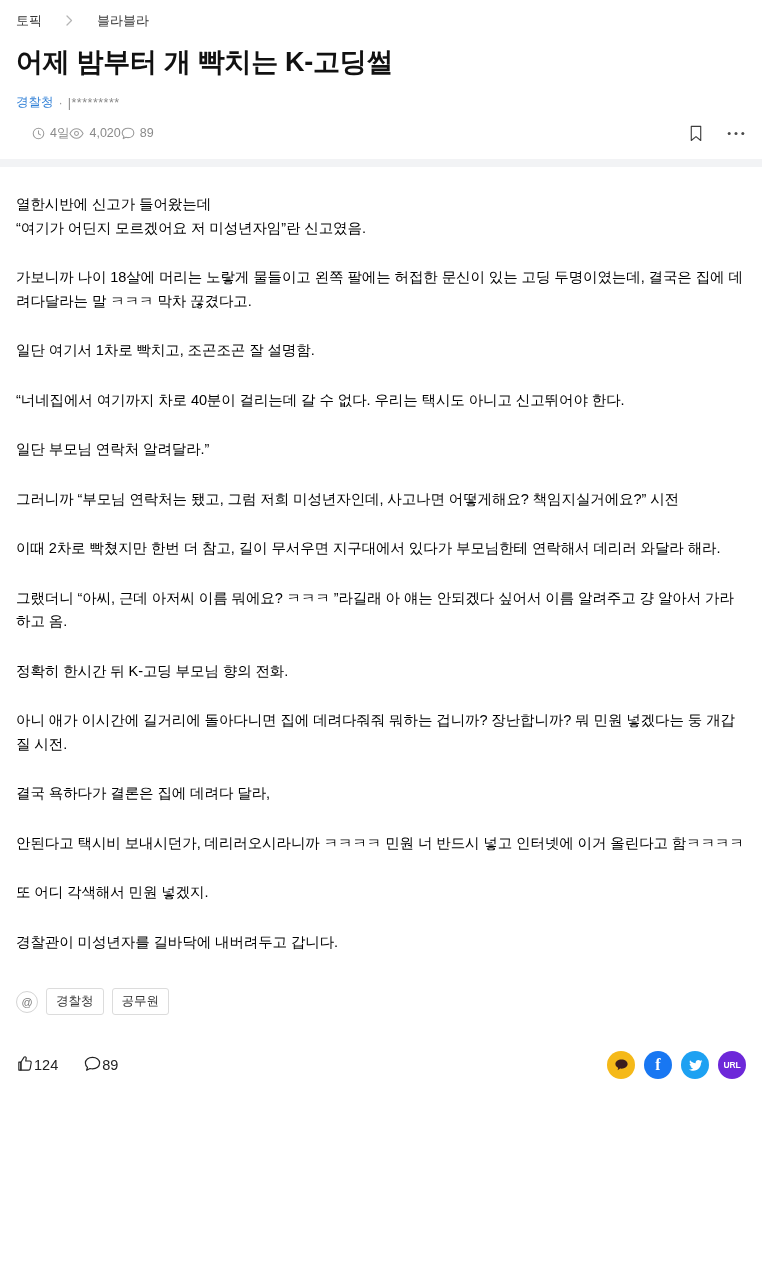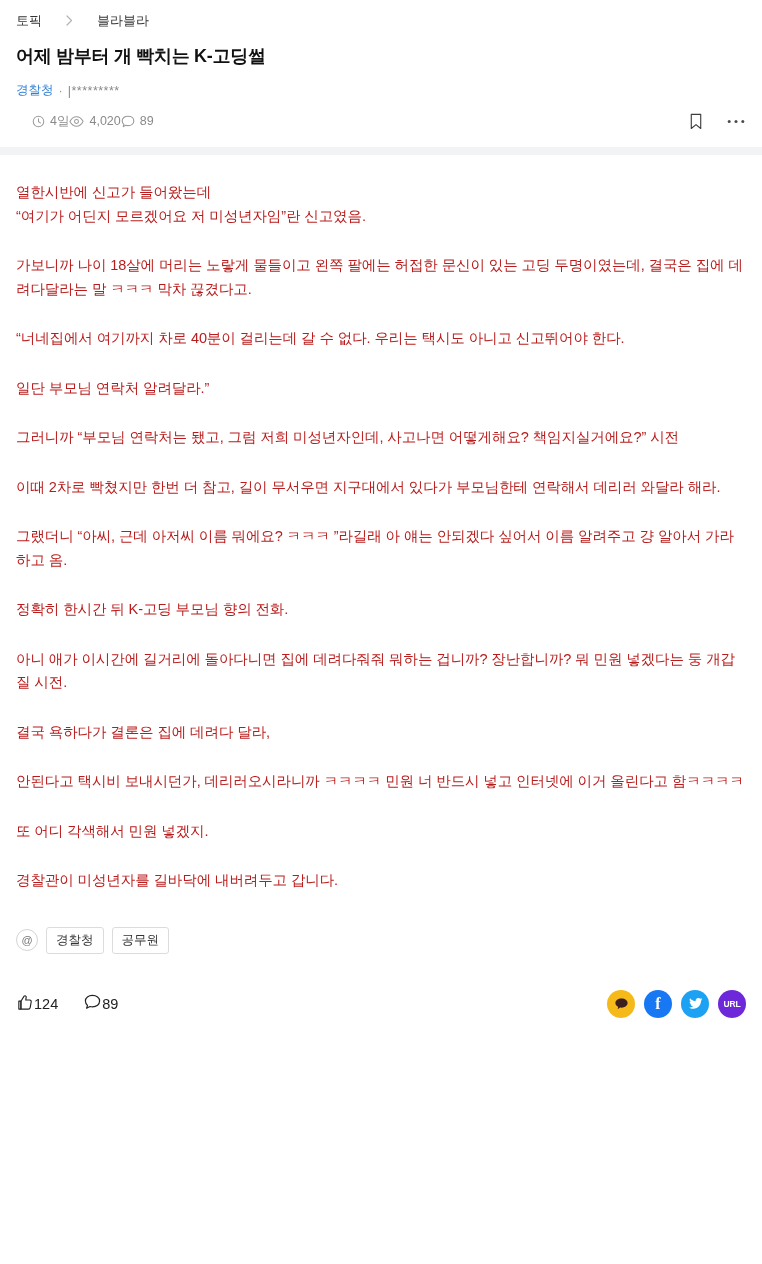--- a/index.html
+++ b/index.html
@@ -30,21 +30,21 @@
   .breadcrumb .crumb { color: #333; }
   .breadcrumb .sep {
     color: #b0b0b0;
     font-size: 12px;
     line-height: 1;
   }
 
   
   .title {
     padding: 14px 16px 0 16px;
-    font-size: 18px;
+    font-size: 27px;
     font-weight: 700;
     line-height: 1.35;
     letter-spacing: -0.3px;
     color: #111;
   }
 
   
   .author-row {
     padding: 14px 16px 0 16px;
     font-size: 12.5px;
@@ -87,21 +87,21 @@
     height: 8px;
     background: #f2f3f5;
     width: 100%;
   }
 
   
   .body {
     padding: 26px 16px 0 16px;
     font-size: 14.5px;
     line-height: 1.62;
-    color: #b91c1c;
+    color: #000000;
     letter-spacing: -0.1px;
   }
   .body p { margin: 0 0 26px 0; }
 
   
   .tags {
     display: flex;
     align-items: center;
     gap: 8px;
     padding: 8px 16px 0 16px;
@@ -226,20 +226,21 @@
       </span>
     </span>
   </div>
 
   <div class="divider"></div>
 
   <div class="body">
     <p style="white-space:pre-line;">열한시반에 신고가 들어왔는데
 “여기가 어딘지 모르겠어요 저 미성년자임”란 신고였음.</p>
     <p>가보니까 나이 18살에 머리는 노랗게 물들이고 왼쪽 팔에는 허접한 문신이 있는 고딩 두명이였는데, 결국은 집에 데려다달라는 말 ㅋㅋㅋ 막차 끊겼다고.</p>
+    <p>일단 여기서 1차로 빡치고, 조곤조곤 잘 설명함.</p>
     <p>“너네집에서 여기까지 차로 40분이 걸리는데 갈 수 없다. 우리는 택시도 아니고 신고뛰어야 한다.</p>
     <p>일단 부모님 연락처 알려달라.”</p>
     <p>그러니까 “부모님 연락처는 됐고, 그럼 저희 미성년자인데, 사고나면 어떻게해요? 책임지실거에요?” 시전</p>
     <p>이때 2차로 빡쳤지만 한번 더 참고, 길이 무서우면 지구대에서 있다가 부모님한테 연락해서 데리러 와달라 해라.</p>
     <p>그랬더니 “아씨, 근데 아저씨 이름 뭐에요? ㅋㅋㅋ ”라길래 아 얘는 안되겠다 싶어서 이름 알려주고 걍 알아서 가라하고 옴.</p>
     <p>정확히 한시간 뒤 K-고딩 부모님 향의 전화.</p>
     <p>아니 애가 이시간에 길거리에 돌아다니면 집에 데려다줘줘 뭐하는 겁니까? 장난합니까? 뭐 민원 넣겠다는 둥 개갑질 시전.</p>
     <p>결국 욕하다가 결론은 집에 데려다 달라,</p>
     <p>안된다고 택시비 보내시던가, 데리러오시라니까 ㅋㅋㅋㅋ 민원 너 반드시 넣고 인터넷에 이거 올린다고 함ㅋㅋㅋㅋ</p>
     <p>또 어디 각색해서 민원 넣겠지.</p>

